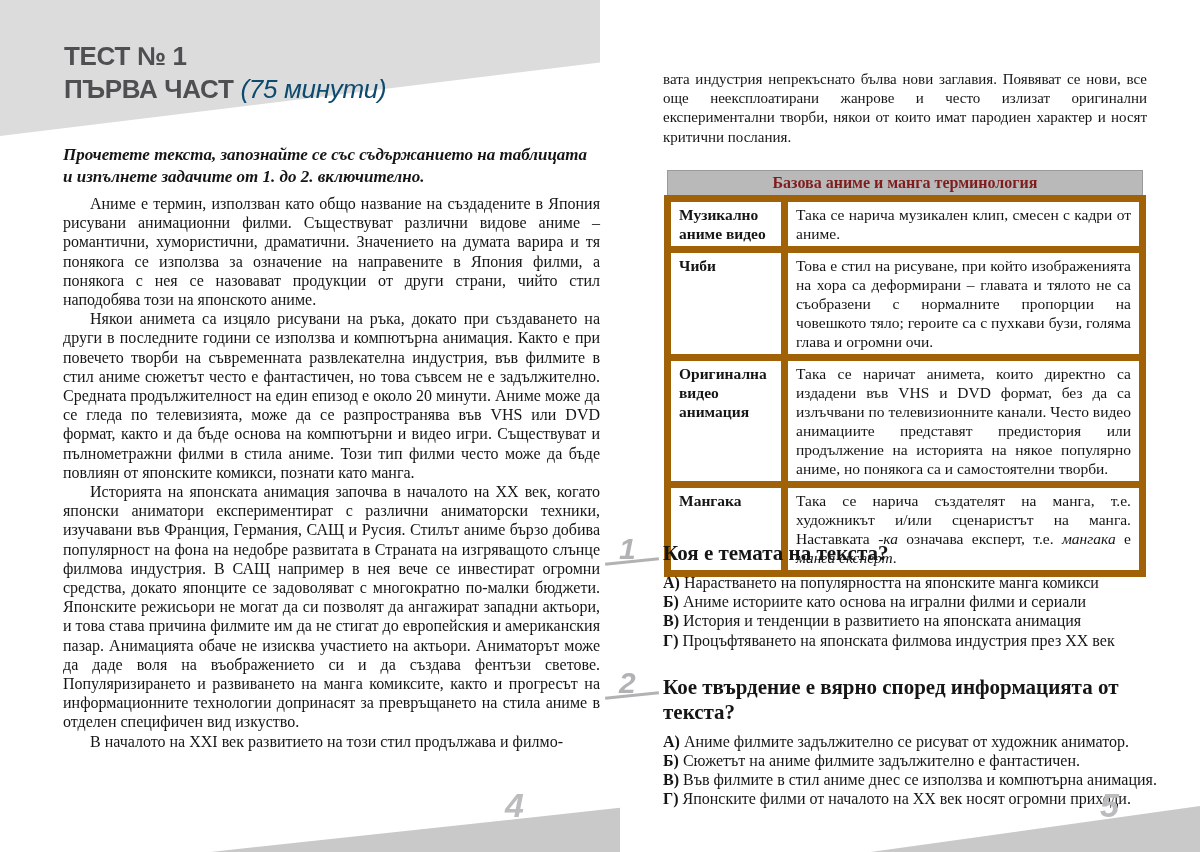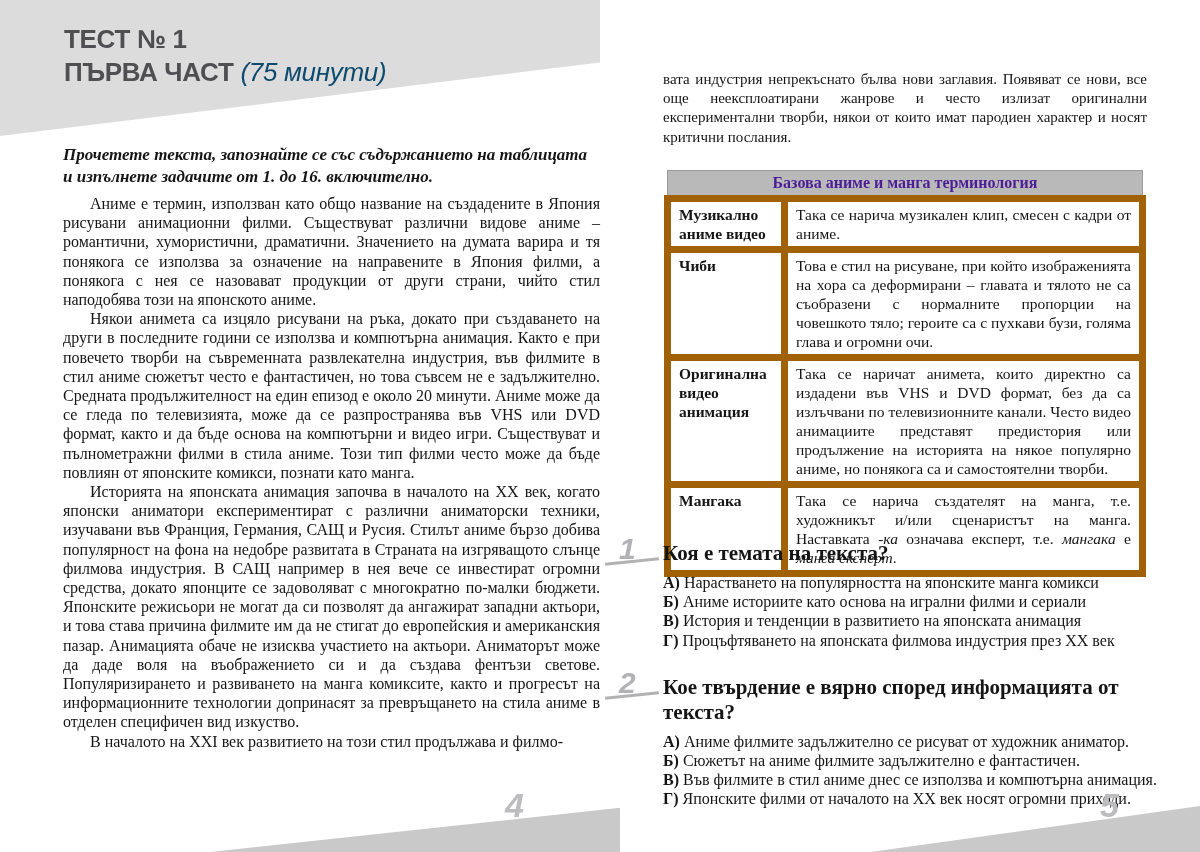--- a/index.html
+++ b/index.html
@@ -9,21 +9,21 @@
     font-family:"Liberation Serif", serif;
     color:#151515;
   }
   
   .banner{
     position:absolute;left:0;top:0;width:600px;height:136px;
     background:#dcdcdd;
     clip-path:polygon(0 0,100% 0,100% 46%,0 100%);
   }
   .title-block{
-    position:absolute;left:64px;top:23px;
+    position:absolute;left:64px;top:40px;
     font-family:"Liberation Sans", sans-serif;
     font-weight:bold;font-size:26px;line-height:33px;color:#4f4f52;
     letter-spacing:-0.3px;white-space:nowrap;
   }
   .title-line2 .duration{
     font-weight:normal;font-style:italic;color:#0c4a6e;
   }
   
   .instruction{
     position:absolute;left:63px;top:144px;width:528px;
@@ -47,21 +47,21 @@
   .pagenum-right{left:1100px;}
   
   .continuation{
     position:absolute;left:663px;top:70px;width:484px;
     font-size:15px;line-height:19.2px;text-align:justify;
   }
   .term-table-wrap{position:absolute;left:664px;top:170px;width:482px;}
   table.term-table{border-collapse:collapse;width:100%;}
   table.term-table th{
     background:#b9b9ba;border:1px solid #9a9a9a;
-    font-size:16px;font-weight:bold;text-align:center;padding:3px 4px;color:#4c1d95;
+    font-size:16px;font-weight:bold;text-align:center;padding:3px 4px;color:#7f1d1d;
   }
   table.term-table td{
     border:7px solid #a16207;vertical-align:top;
     font-size:15.5px;line-height:19px;padding:3px 8px;
   }
   td.term-cell{width:94px;font-weight:bold;padding:3px 6px;}
   td.def-cell{text-align:justify;}
   .it{font-style:italic;}
   
   .questions{position:absolute;left:663px;top:541px;width:500px;}
@@ -82,21 +82,21 @@
 </head>
 <body>
 
 <div class="banner"></div>
 
 <div class="title-block">
   <div>ТЕСТ № 1</div>
   <div class="title-line2"><span>ПЪРВА ЧАСТ</span> <span class="duration">(75 минути)</span></div>
 </div>
 
-<div class="instruction">Прочетете текста, запознайте се със съдържанието на таблицата и изпълнете задачите от 1. до 16. включително.</div>
+<div class="instruction">Прочетете текста, запознайте се със съдържанието на таблицата и изпълнете задачите от 1. до 2. включително.</div>
 
 <div class="body-text">
 
     <p>Аниме е термин, използван като общо название на създадените в Япония рисувани анимационни филми. Съществуват различни видове аниме – романтични, хумористични, драматични. Значението на думата варира и тя понякога се използва за означение на направените в Япония филми, а понякога с нея се назовават продукции от други страни, чийто стил наподобява този на японското аниме.</p>
 
     <p>Някои анимета са изцяло рисувани на ръка, докато при създаването на други в последните години се използва и компютърна анимация. Както е при повечето творби на съвременната развлекателна индустрия, във филмите в стил аниме сюжетът често е фантастичен, но това съвсем не е задължително. Средната продължителност на един епизод е около 20 минути. Аниме може да се гледа по телевизията, може да се разпространява във VHS или DVD формат, както и да бъде основа на компютърни и видео игри. Съществуват и пълнометражни филми в стила аниме. Този тип филми често може да бъде повлиян от японските комикси, познати като манга.</p>
 
     <p>Историята на японската анимация започва в началото на XX век, когато японски аниматори експериментират с различни аниматорски техники, изучавани във Франция, Германия, САЩ и Русия. Стилът аниме бързо добива популярност на фона на недобре развитата в Страната на изгряващото слънце филмова индустрия. В САЩ например в нея вече се инвестират огромни средства, докато японците се задоволяват с многократно по-малки бюджети. Японските режисьори не могат да си позволят да ангажират западни актьори, и това става причина филмите им да не стигат до европейския и американския пазар. Анимацията обаче не изисква участието на актьори. Аниматорът може да даде воля на въображението си и да създава фентъзи светове. Популяризирането и развиването на манга комиксите, както и прогресът на информационните технологии допринасят за превръщането на стила аниме в отделен специфичен вид изкуство.</p>
 
     <p>В началото на XXI век развитието на този стил продължава и филмо-</p>

